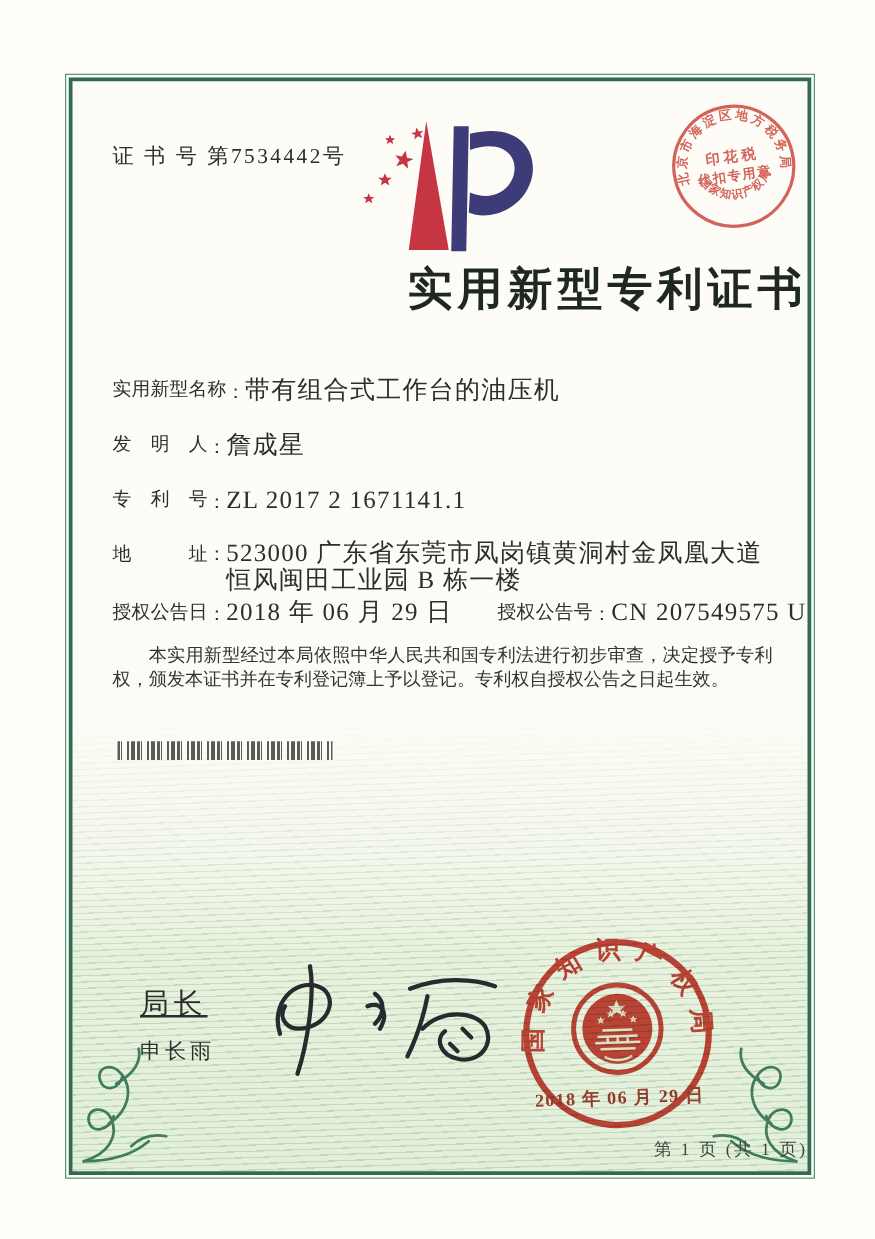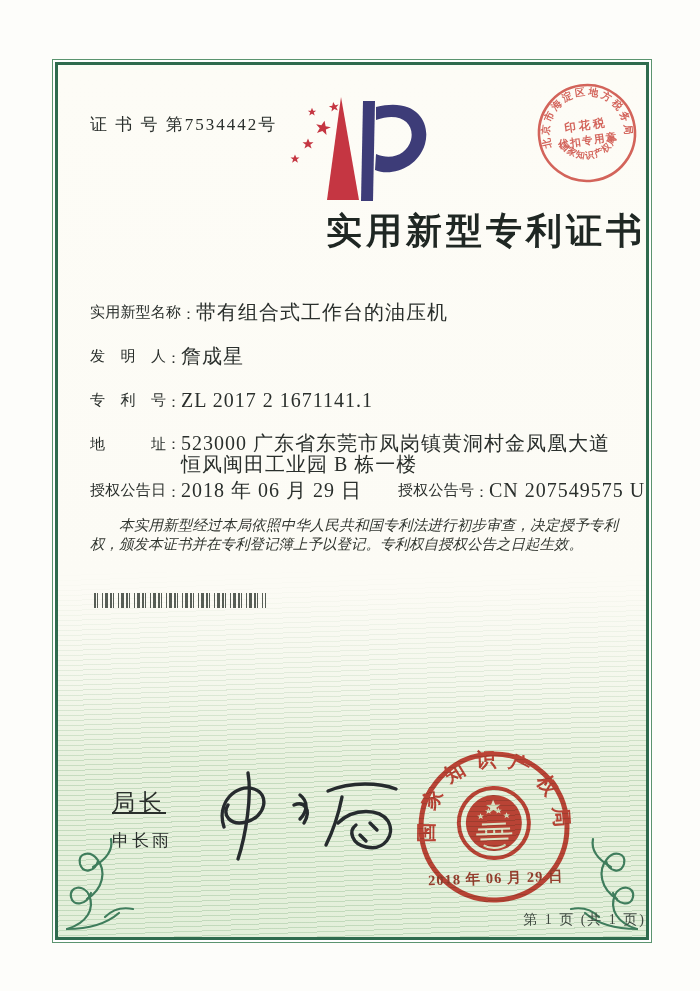--- a/index.html
+++ b/index.html
@@ -23,21 +23,21 @@
   .content{position:absolute;top:236px;left:32px;right:28px;z-index:2;}
   .frow{line-height:22px;margin-bottom:20px;white-space:nowrap;}
   .flabel{display:inline-block;width:76px;font-size:15px;text-align:justify;text-align-last:justify;vertical-align:top;}
   .flabel.w6{width:91px;}
   .colon{font-size:15px;}
   .fvalue{font-size:20px;letter-spacing:1px;}
   .fvalue.addr{display:inline-block;white-space:normal;width:438px;vertical-align:top;line-height:21px;}
   .frow.addr-row{margin-bottom:4px;}
   .grant-row{position:relative;line-height:22px;margin-bottom:13px;white-space:nowrap;}
   .grant-right{position:absolute;left:308px;top:0;}
-  .body-text{font-size:14.5px;line-height:19px;text-align:justify;color:#30352f;font-style:italic;}
+  .body-text{font-size:14.5px;line-height:19px;text-align:justify;color:#30352f;}
   .body-text p{margin:0;text-indent:2em;}
   .barcode{margin-top:39px;margin-left:4px;width:172px;height:15px;opacity:.85;
     background:repeating-linear-gradient(90deg,#3a423a 0 2px,transparent 2px 3px,#3a423a 3px 4px,
       transparent 4px 8px,#3a423a 8px 9px,transparent 9px 11px,#3a423a 11px 14px,transparent 14px 16px);}
   
   .director-title{position:absolute;left:54px;top:722px;font-size:23px;letter-spacing:4px;z-index:2;text-decoration:underline;}
   .director-name{position:absolute;left:54px;top:764px;font-size:17px;letter-spacing:3px;z-index:2;}
   .signature{position:absolute;left:138px;top:696px;z-index:3;}
   .office-seal{position:absolute;left:352px;top:678px;z-index:3;transform:rotate(-2deg);
                mix-blend-mode:multiply;opacity:.93;}

